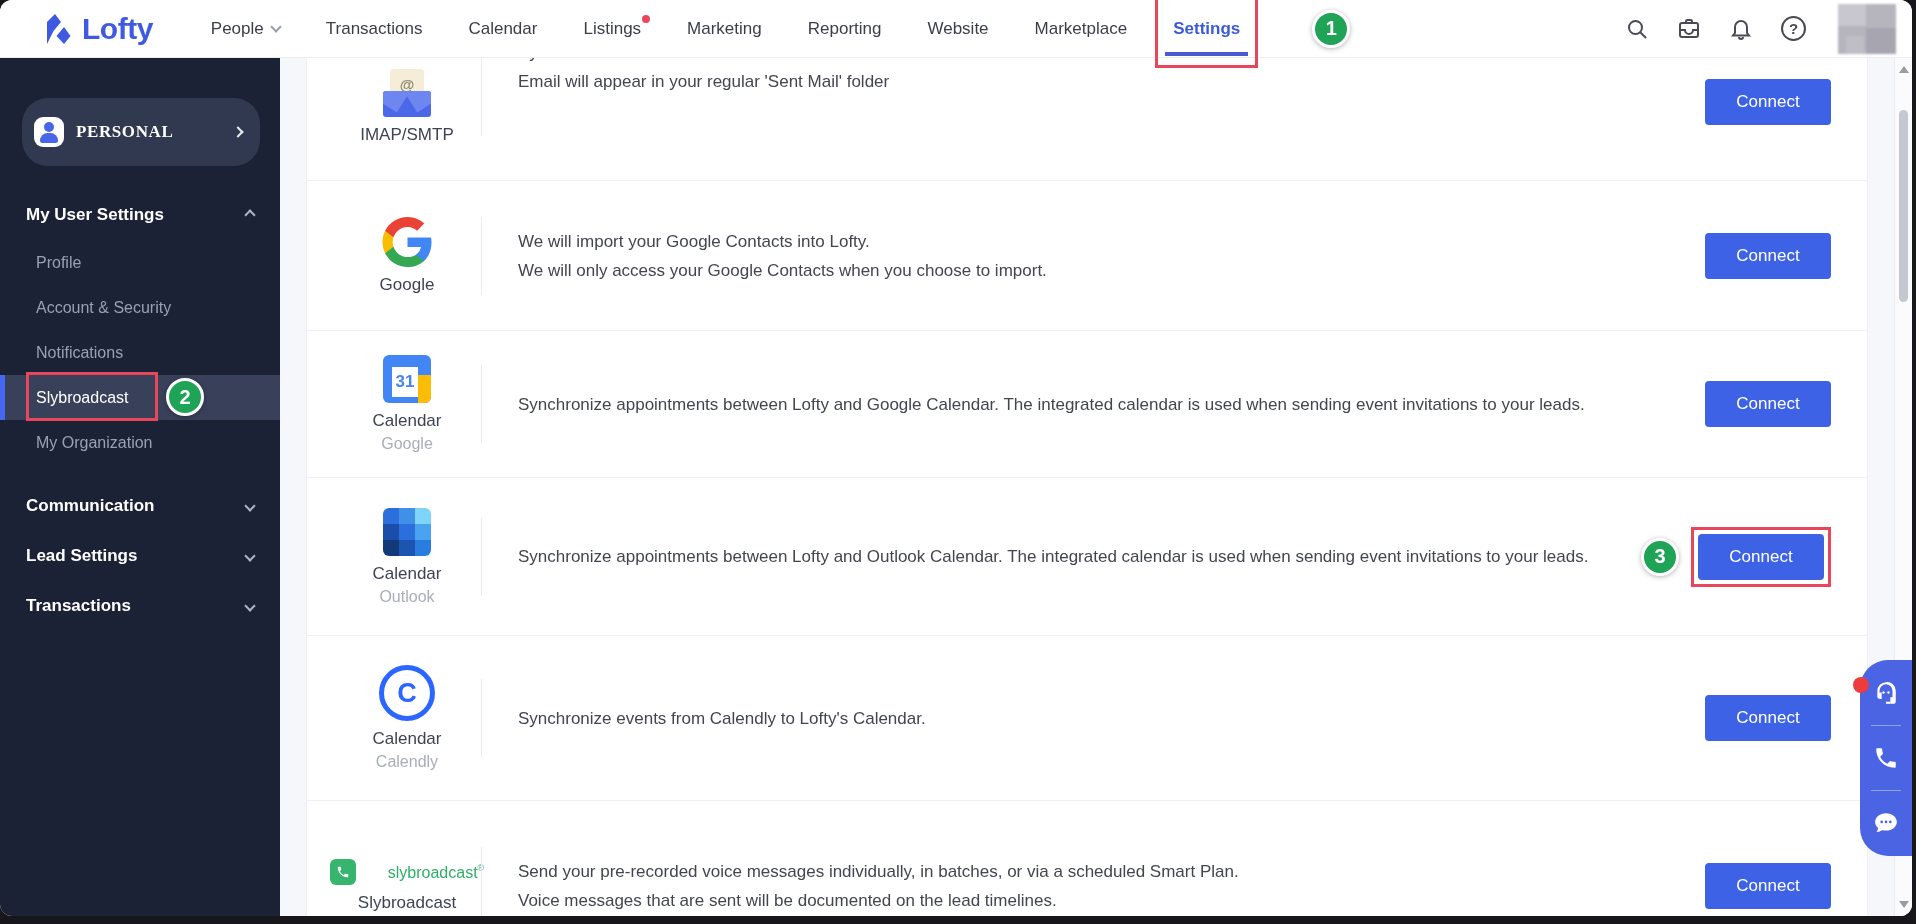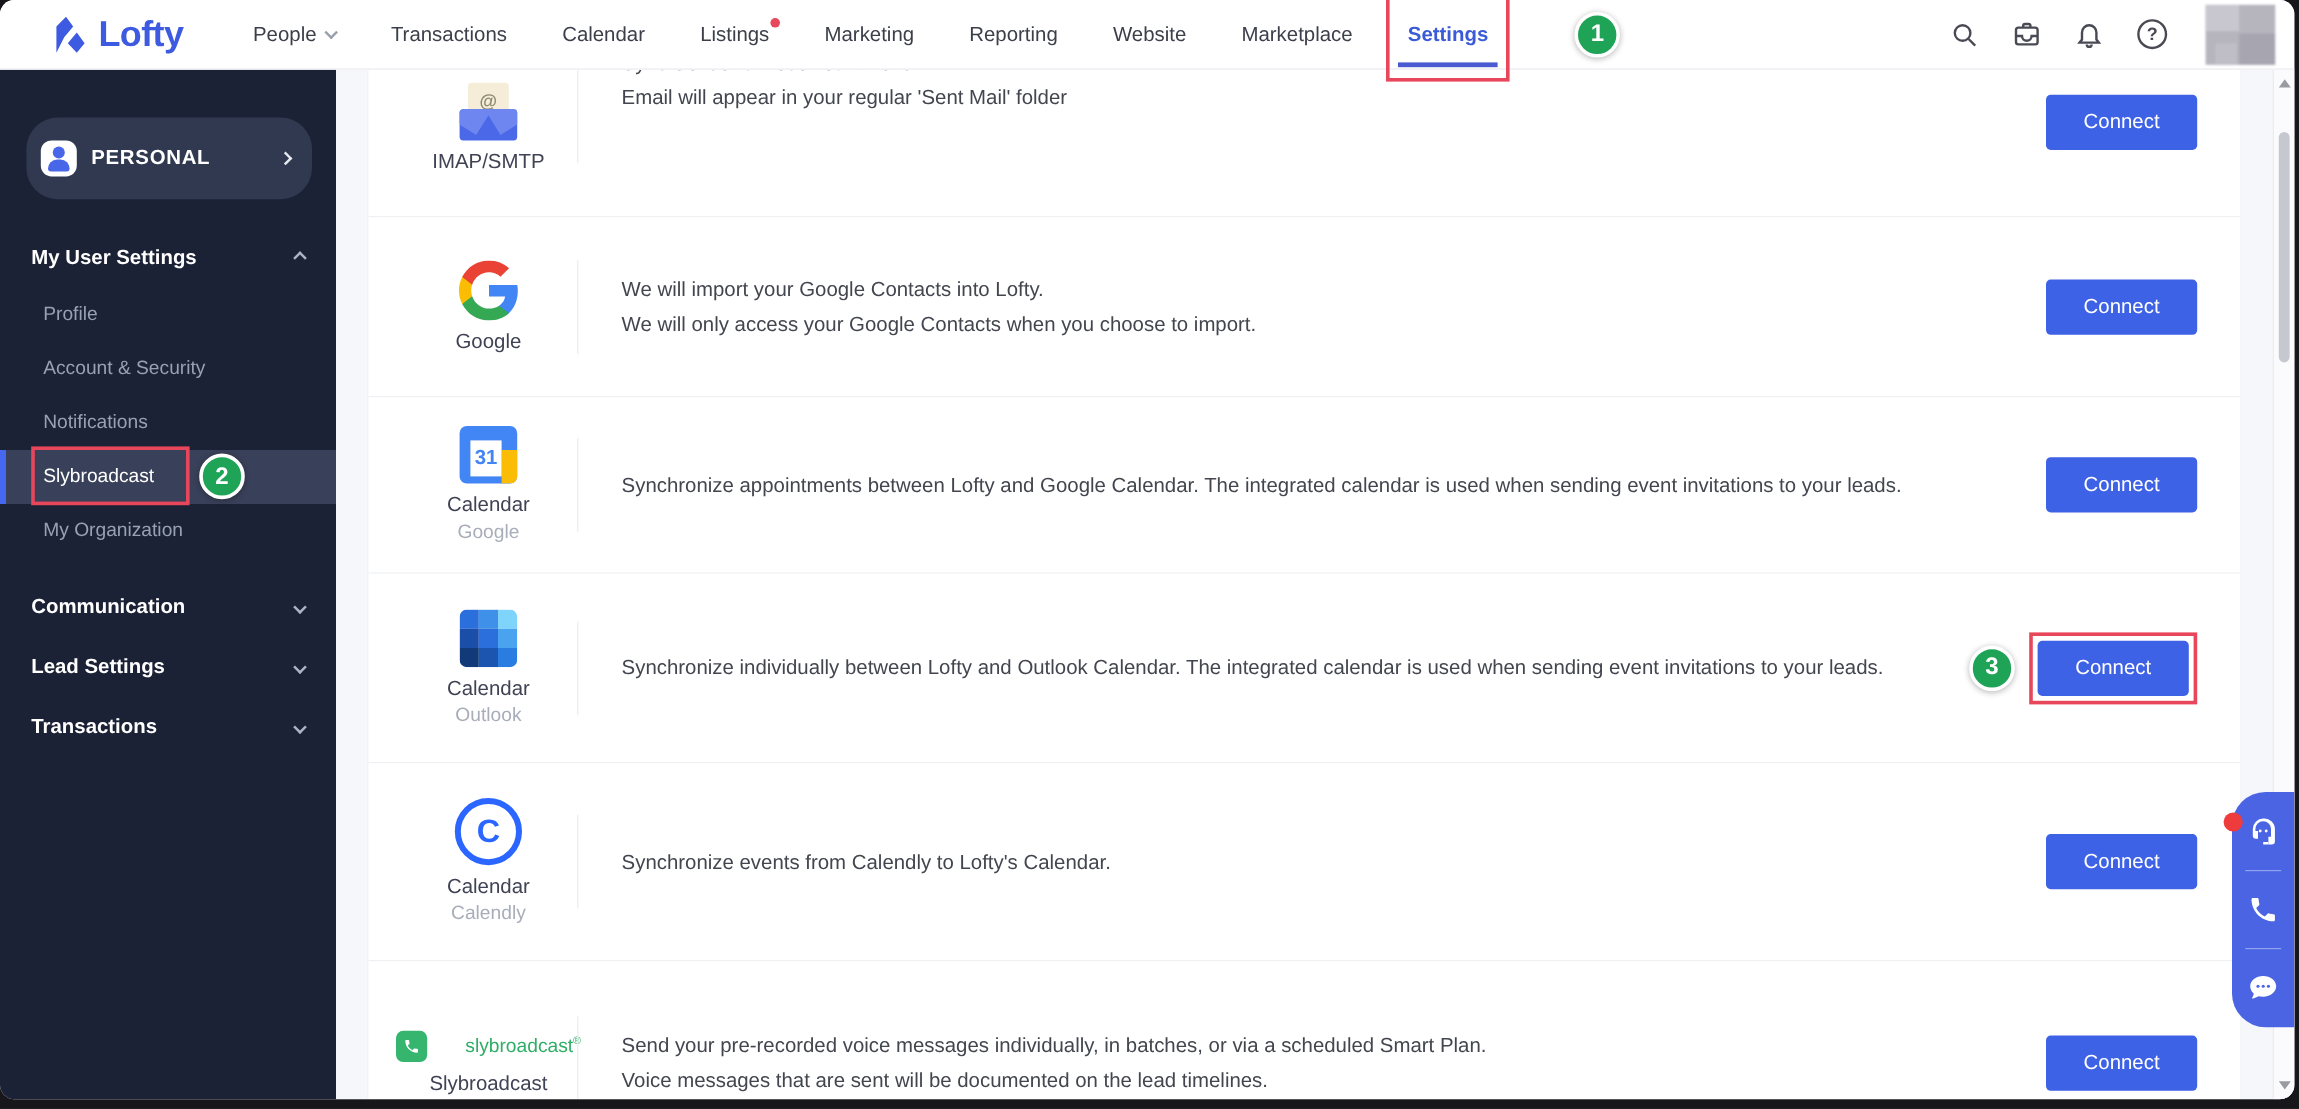--- a/index.html
+++ b/index.html
@@ -38,21 +38,21 @@
   .avatar .a1 { left:0; top:0; width:28px; height:22px; background:#c8c6cf; }
   .avatar .a2 { right:0; bottom:0; width:30px; height:26px; background:#a7a5b0; }
   .avatar .a3 { left:8px; bottom:0; width:18px; height:18px; background:#bfbdc6; }
 
   
   .layout { display:flex; height:858px; }
 
   
   .sidebar { width:280px; flex:none; background:#1c2236; color:#fff; position:relative; }
   .account-pill { margin:40px 20px 0 22px; height:68px; background:#303950; border-radius:26px;
-    display:flex; align-items:center; padding:0 18px 0 12px; cursor:pointer; }
+    display:flex; align-items:center; padding:0 18px 0 12px; cursor:pointer;font-family:Liberation Serif, serif; }
   .person-badge { width:30px; height:30px; background:#fff; border-radius:9px; position:relative; flex:none; }
   .person-badge::before { content:""; position:absolute; left:10px; top:5px; width:10px; height:10px;
     border-radius:50%; background:#4866e8; }
   .person-badge::after { content:""; position:absolute; left:6px; top:16px; width:18px; height:10px;
     border-radius:9px 9px 3px 3px; background:#4866e8; }
   .account-label { font-size:17px; font-weight:bold; letter-spacing:.6px; margin-left:12px; }
   .chev { display:inline-block; width:8px; height:8px; border-right:2px solid #aeb4c4; border-bottom:2px solid #aeb4c4; }
   .chev.right { transform:rotate(-45deg); border-color:#e8eaf2; }
   .chev.up { transform:rotate(-135deg); }
   .chev.down { transform:rotate(45deg); }
@@ -291,21 +291,21 @@
                 <i style="background:#4aa3ef"></i>
               <i style="background:#123a78"></i>
                 <i style="background:#1b55b0"></i>
                 <i style="background:#2a7de0"></i>
             </div>
             <div class="row-title">Calendar</div>
             <div class="row-sub">Outlook</div>
           </div>
           <div class="vdiv"></div>
           <div class="desc">
-            <p>Synchronize individually between Lofty and Outlook Calendar. The integrated calendar is used when sending event invitations to your leads.</p>
+            <p>Synchronize appointments between Lofty and Outlook Calendar. The integrated calendar is used when sending event invitations to your leads.</p>
           </div>
           <div class="connect-anno">
             <span class="badge">3</span>
             <span class="anno-box3">
               <button class="connect">Connect</button>
             </span>
           </div>
         </div>
 
         <div class="row row-calendly">

